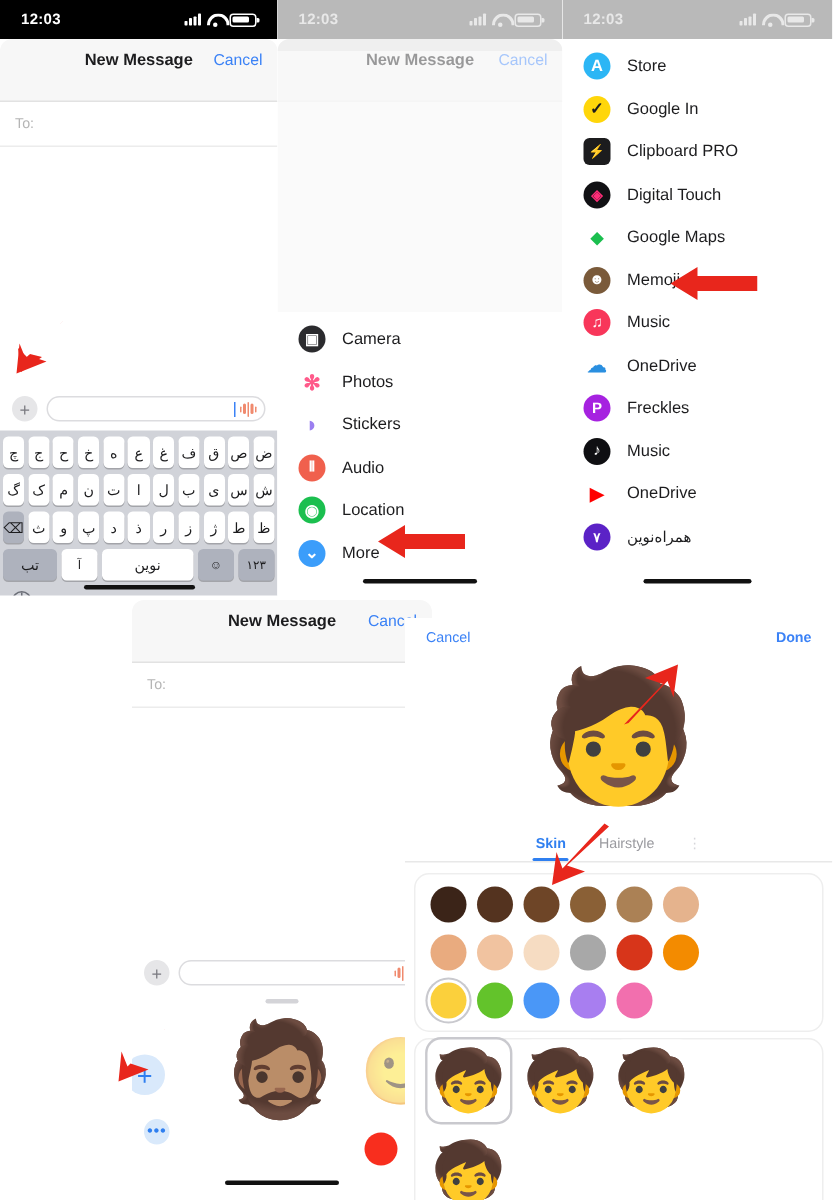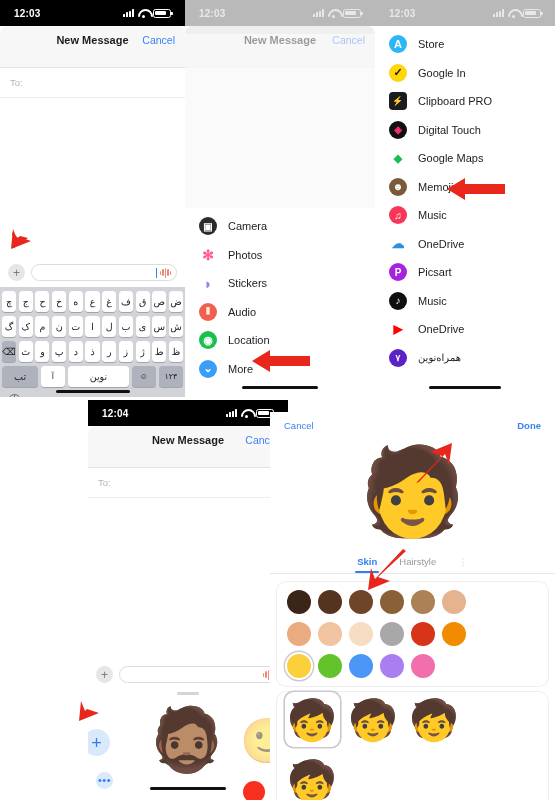--- a/index.html
+++ b/index.html
@@ -341,21 +341,21 @@
     <div class="approw">
       <span class="appicon" style="background:#f8365a;font-size:10px;">♫</span>
       <span class="applabel">Music</span>
     </div>
     <div class="approw">
       <span class="appicon" style="background:#fff;color:#2a8fe0;font-size:13px;">☁</span>
       <span class="applabel">OneDrive</span>
     </div>
     <div class="approw">
       <span class="appicon" style="background:#a622e0;font-size:10px;">P</span>
-      <span class="applabel">Picsart</span>
+      <span class="applabel">Freckles</span>
     </div>
     <div class="approw">
       <span class="appicon" style="background:#0f0f12;font-size:10px;">♪</span>
       <span class="applabel">Music</span>
     </div>
     <div class="approw">
       <span class="appicon" style="background:#fff;color:#ff0000;font-size:12px;border-radius:4px;">▶</span>
       <span class="applabel">OneDrive</span>
     </div>
     <div class="approw">
@@ -364,35 +364,20 @@
     </div>
   </div>
   <div class="homebar" style="bottom:8px;width:40%;"></div>
 </div>
 
 <svg class="arrow" style="left:447px;top:176px;" width="58" height="26" viewBox="0 0 58 26">
   <path d="M0 13 L18 2 L18 8 L58 8 L58 18 L18 18 L18 24 Z" fill="#e8261c"></path>
 </svg>
 
 <div class="panel" style="left:88px;top:400px;width:200px;height:400px;">
-  <div class="statusbar">
-    <span>12:04</span>
-    <span class="sb-right">
-      <span class="bars">
-          <i></i>
-          <i></i>
-          <i></i>
-          <i></i>
-        </span>
-      <span class="wifi"></span>
-      <span class="batt">
-          <i></i>
-        </span>
-    </span>
-  </div>
   <div class="sheet-top"></div>
   <div class="navbar">
     <span class="title">New Message</span>
     <span class="cancel">Cancel</span>
   </div>
   <div class="to-row">
     <span>To:</span>
   </div>
 
   <div style="height:162px;background:#fff;"></div>

